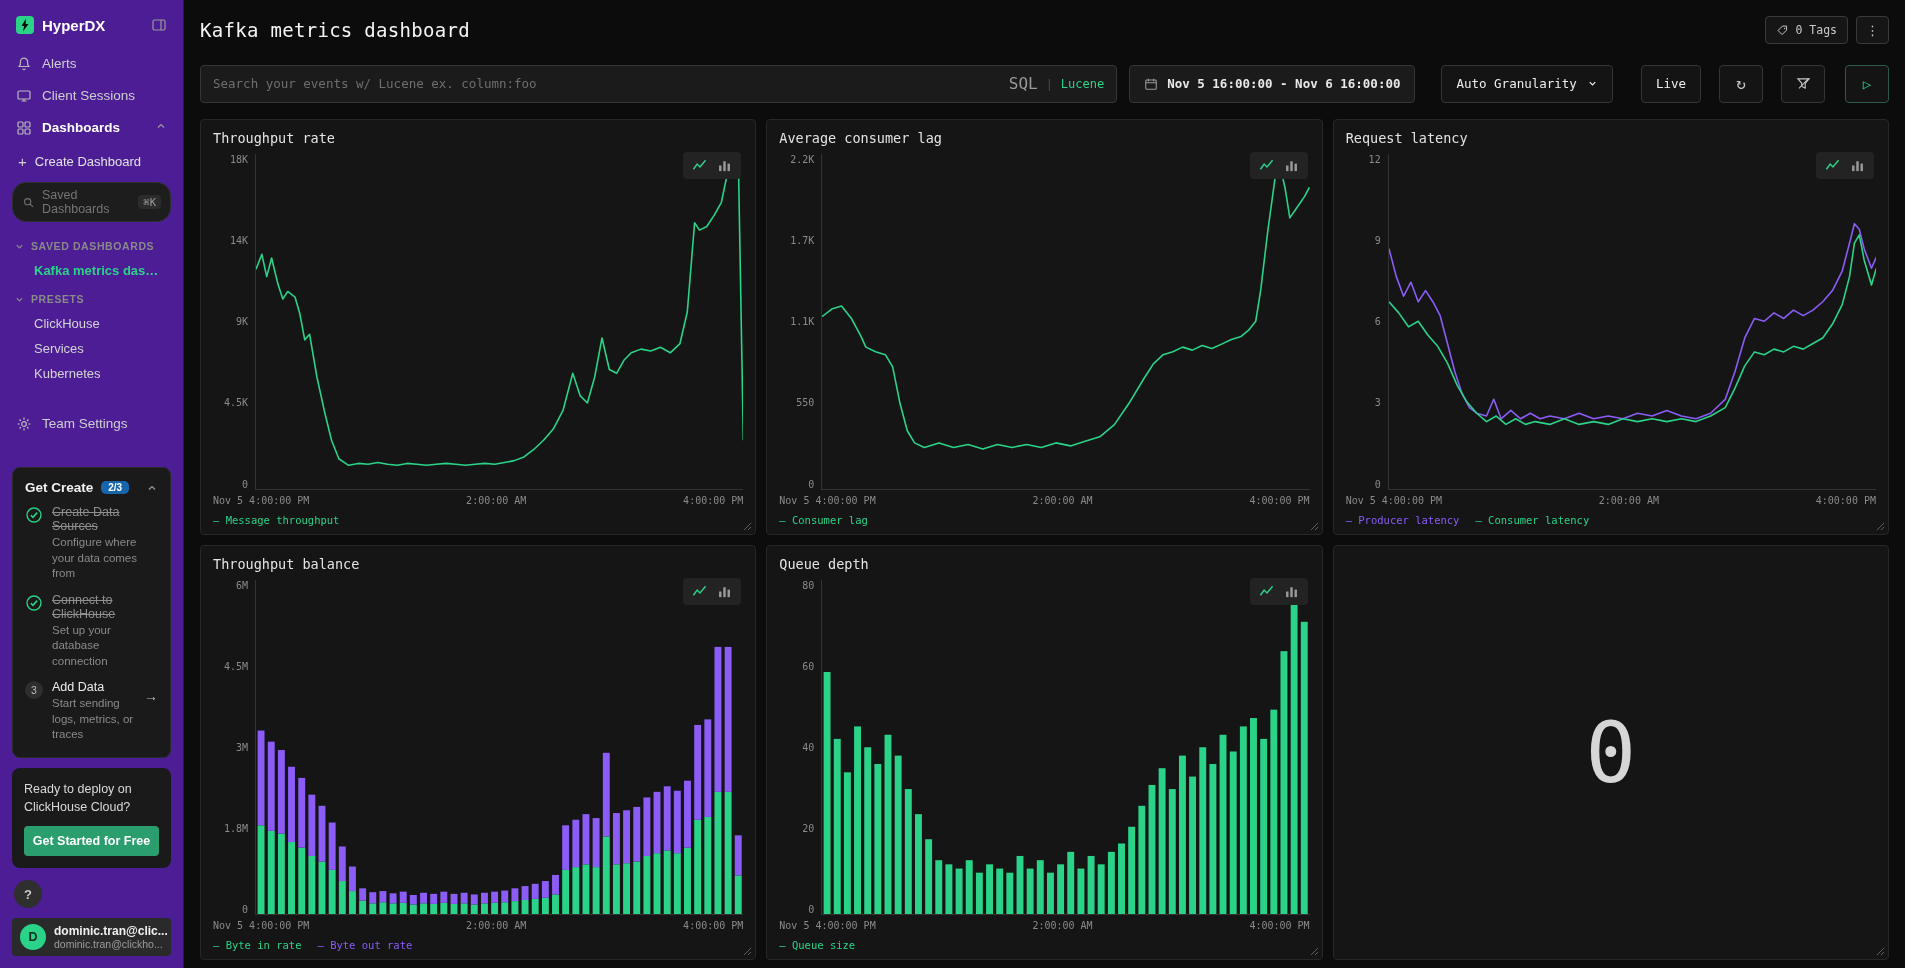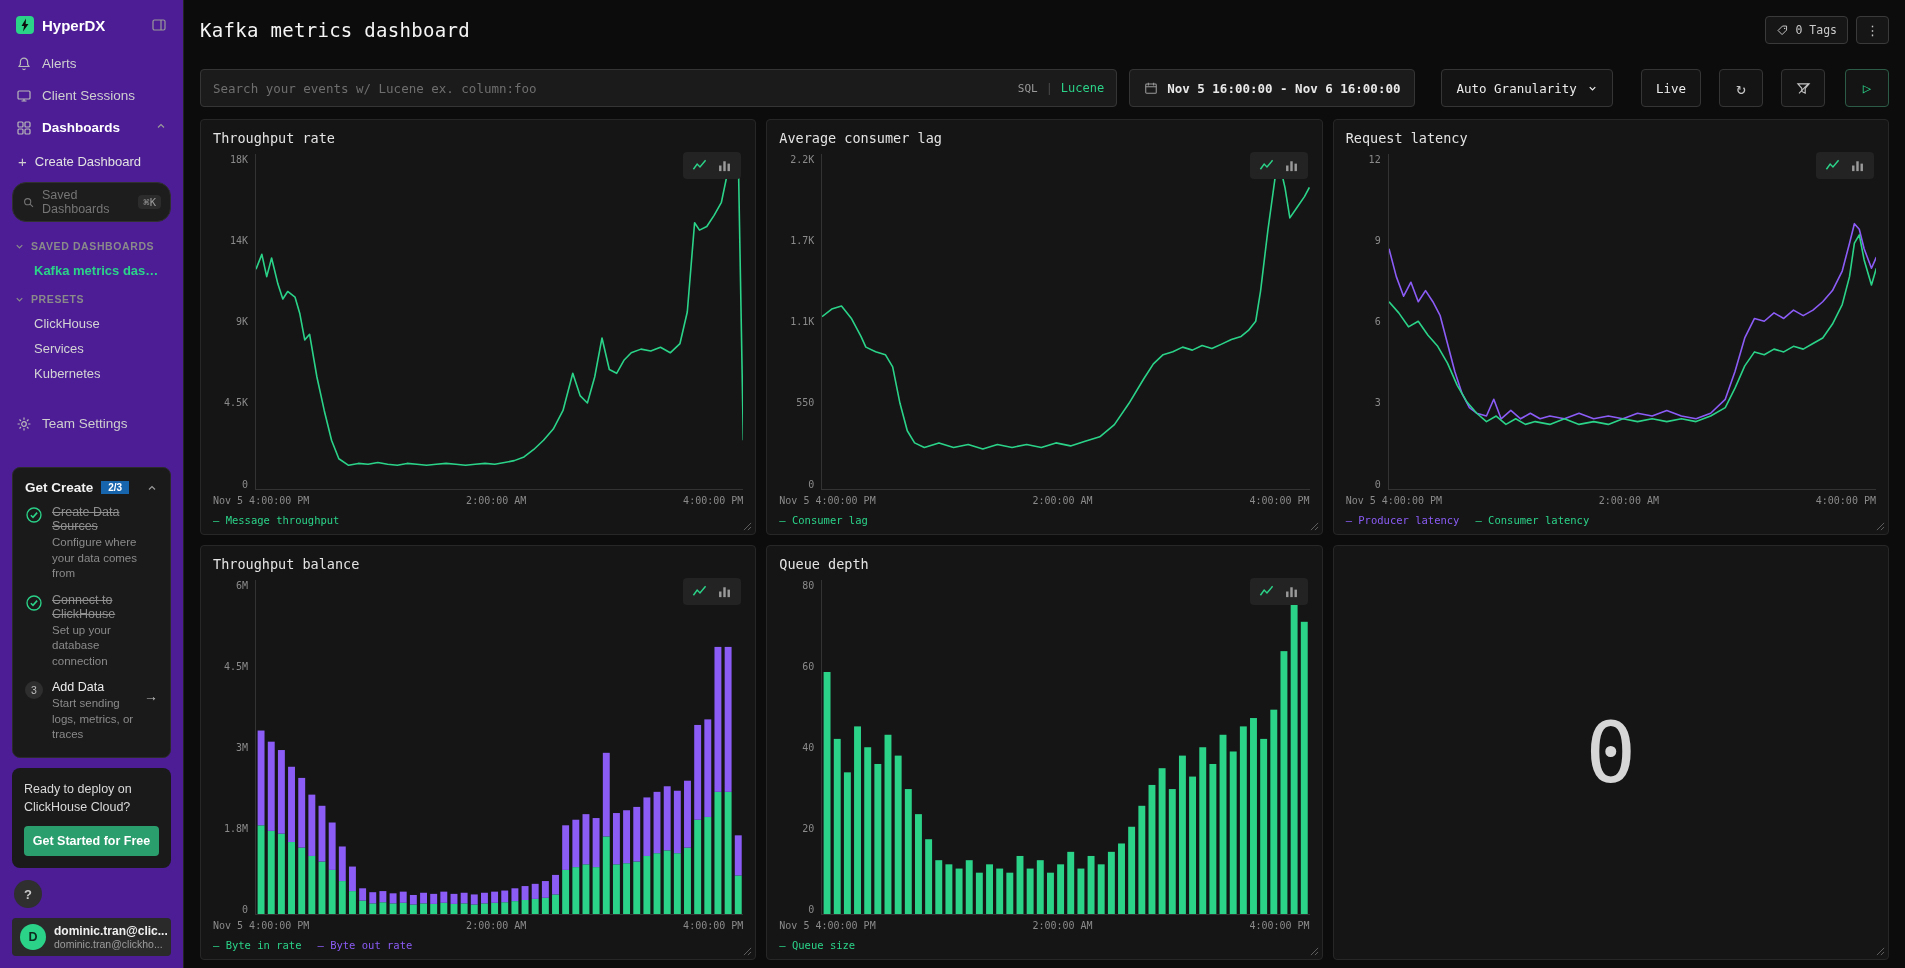--- a/index.html
+++ b/index.html
@@ -22,21 +22,21 @@
 .kbd{margin-left:auto;background:#2c2c2c;border-radius:4px;padding:1px 5px;font-size:10.5px;color:#9a9a9a;font-family:"DejaVu Sans Mono",monospace}
 .section-title{display:flex;align-items:center;gap:6px;font-size:10.5px;letter-spacing:.6px;color:#8a8a8a;padding:10px 2px 6px;font-weight:bold;cursor:pointer}
 .side-item{padding:5px 10px 5px 22px;font-size:13px;color:#d4d4d4;cursor:pointer;white-space:nowrap;overflow:hidden;text-overflow:ellipsis}
 .side-item.green{color:#2bd389;font-weight:bold}
 .team{margin-top:22px}
 .spacer{flex:1}
 
 .gs-card{background:#1a1a1a;border:1px solid #2b2b2b;border-radius:8px;padding:12px;margin-bottom:10px}
 .gs-head{display:flex;align-items:center;gap:8px;margin-bottom:10px}
 .gs-title{font-weight:bold;font-size:13.5px;color:#f2f2f2}
-.gs-badge{background:#1765ad;color:#fff;font-size:10px;padding:1px 7px;border-radius:0;font-weight:bold}
+.gs-badge{background:#1765ad;color:#fff;font-size:10px;padding:1px 7px;border-radius:5px;font-weight:bold}
 .gs-chev{margin-left:auto;color:#9a9a9a;display:flex;cursor:pointer}
 .gs-step{display:flex;gap:9px;margin-bottom:11px;align-items:flex-start;cursor:pointer}
 .gs-step:last-child{margin-bottom:2px}
 .gs-texts{flex:1;min-width:0}
 .gs-step-title{font-size:12.5px;color:#ededed;margin-bottom:2px;max-width:120px}
 .gs-step-title.done{color:#8f8f8f;text-decoration:line-through}
 .gs-step-sub{font-size:11.5px;color:#8a8a8a;line-height:1.35}
 .gs-check{display:flex;margin-top:1px}
 .gs-num{width:18px;height:18px;border-radius:50%;background:#2e2e2e;color:#bdbdbd;font-size:10.5px;display:flex;align-items:center;justify-content:center;flex-shrink:0;margin-top:1px}
 .gs-arrow{color:#bdbdbd;font-size:14px;margin-top:8px}
@@ -47,25 +47,25 @@
 .user-row{display:flex;align-items:center;gap:8px;background:#2a2a2a;border-radius:4px;padding:6px 8px;cursor:pointer}
 .avatar{width:26px;height:26px;border-radius:50%;background:#2bd389;color:#0d2b1e;font-weight:bold;font-size:12.5px;display:flex;align-items:center;justify-content:center;flex-shrink:0}
 .user-name{font-size:12px;font-weight:bold;color:#f0f0f0;white-space:nowrap}
 .user-email{font-size:10.5px;color:#9c9c9c;white-space:nowrap}
 
 .main{flex:1;display:flex;flex-direction:column;padding:10px 16px 8px;min-width:0}
 .main-header{display:flex;align-items:center;height:40px}
 .page-title{font-family:"DejaVu Sans Mono",monospace;font-size:19px;font-weight:normal;color:#f5f5f5;letter-spacing:.3px}
 .header-right{margin-left:auto;display:flex;gap:8px}
 .hbtn{display:flex;align-items:center;gap:6px;background:#161616;border:1px solid #3a3a3a;border-radius:4px;color:#c9c9c9;font-family:"DejaVu Sans Mono",monospace;font-size:11.5px;padding:0 10px;height:28px;cursor:pointer}
-.toolbar{display:flex;align-items:flex-end;margin-top:10px;height:47px}
+.toolbar{display:flex;align-items:center;margin-top:10px;height:47px}
 .search-box{flex:1;display:flex;align-items:center;background:#1b1b1b;border:1px solid #353535;border-radius:4px;height:38px;padding:0 12px;gap:10px}
 .search-input{flex:1;background:transparent;border:none;outline:none;color:#e0e0e0;font-family:"DejaVu Sans Mono",monospace;font-size:12.5px}
 .search-input::placeholder{color:#6e6e6e}
-.lang-sql{color:#9a9a9a;font-size:11px;font-family:"DejaVu Sans Mono",monospace;cursor:pointer}
+.lang-sql{color:#9a9a9a;font-size:16px;font-family:"DejaVu Sans Mono",monospace;cursor:pointer}
 .lang-sep{color:#4a4a4a;font-size:12px}
 .lang-lucene{color:#2bd389;font-size:12px;font-family:"DejaVu Sans Mono",monospace;cursor:pointer}
 .date-box{display:flex;align-items:center;gap:9px;background:#1b1b1b;border:1px solid #353535;border-radius:4px;height:38px;padding:0 14px;margin-left:12px;color:#e8e8e8;font-family:"DejaVu Sans Mono",monospace;font-size:12.5px;font-weight:bold;cursor:pointer}
 .date-box .ic{color:#9a9a9a;display:flex}
 .tbtn{display:flex;align-items:center;gap:10px;height:38px;padding:17px 14px;border:1px solid #353535;border-radius:4px;background:#141414;color:#ececec;font-family:"DejaVu Sans Mono",monospace;font-size:12.5px;cursor:pointer}
 .gran{margin-left:26px}
 .live{margin-left:28px}
 .sq{margin-left:18px;width:44px;justify-content:center;padding:0}
 .play{margin-left:20px;color:#2bd389;border-color:#2c5c47;font-size:14px}
 .refresh-glyph{font-size:16px;color:#c5c5c5}

